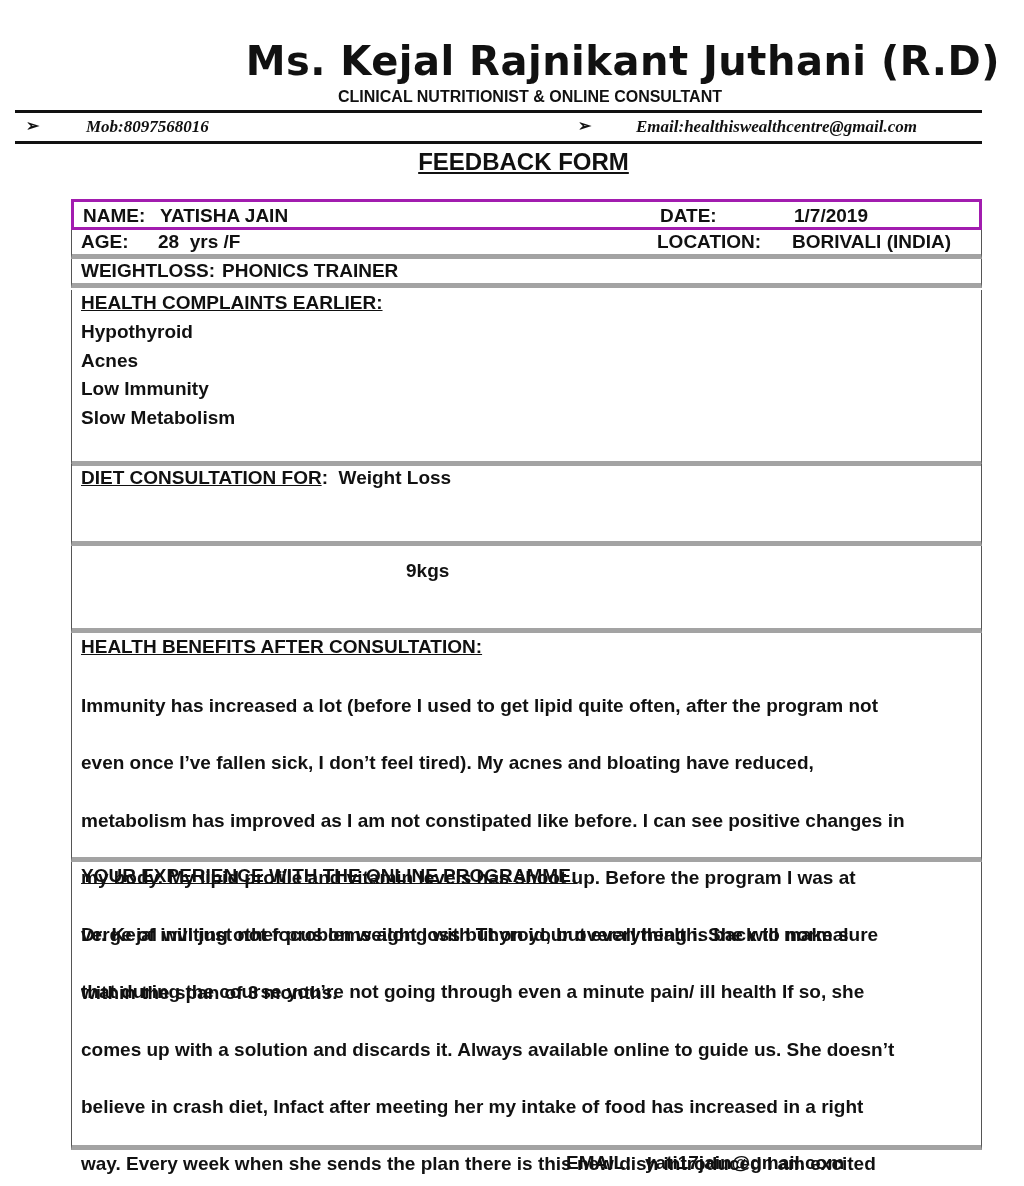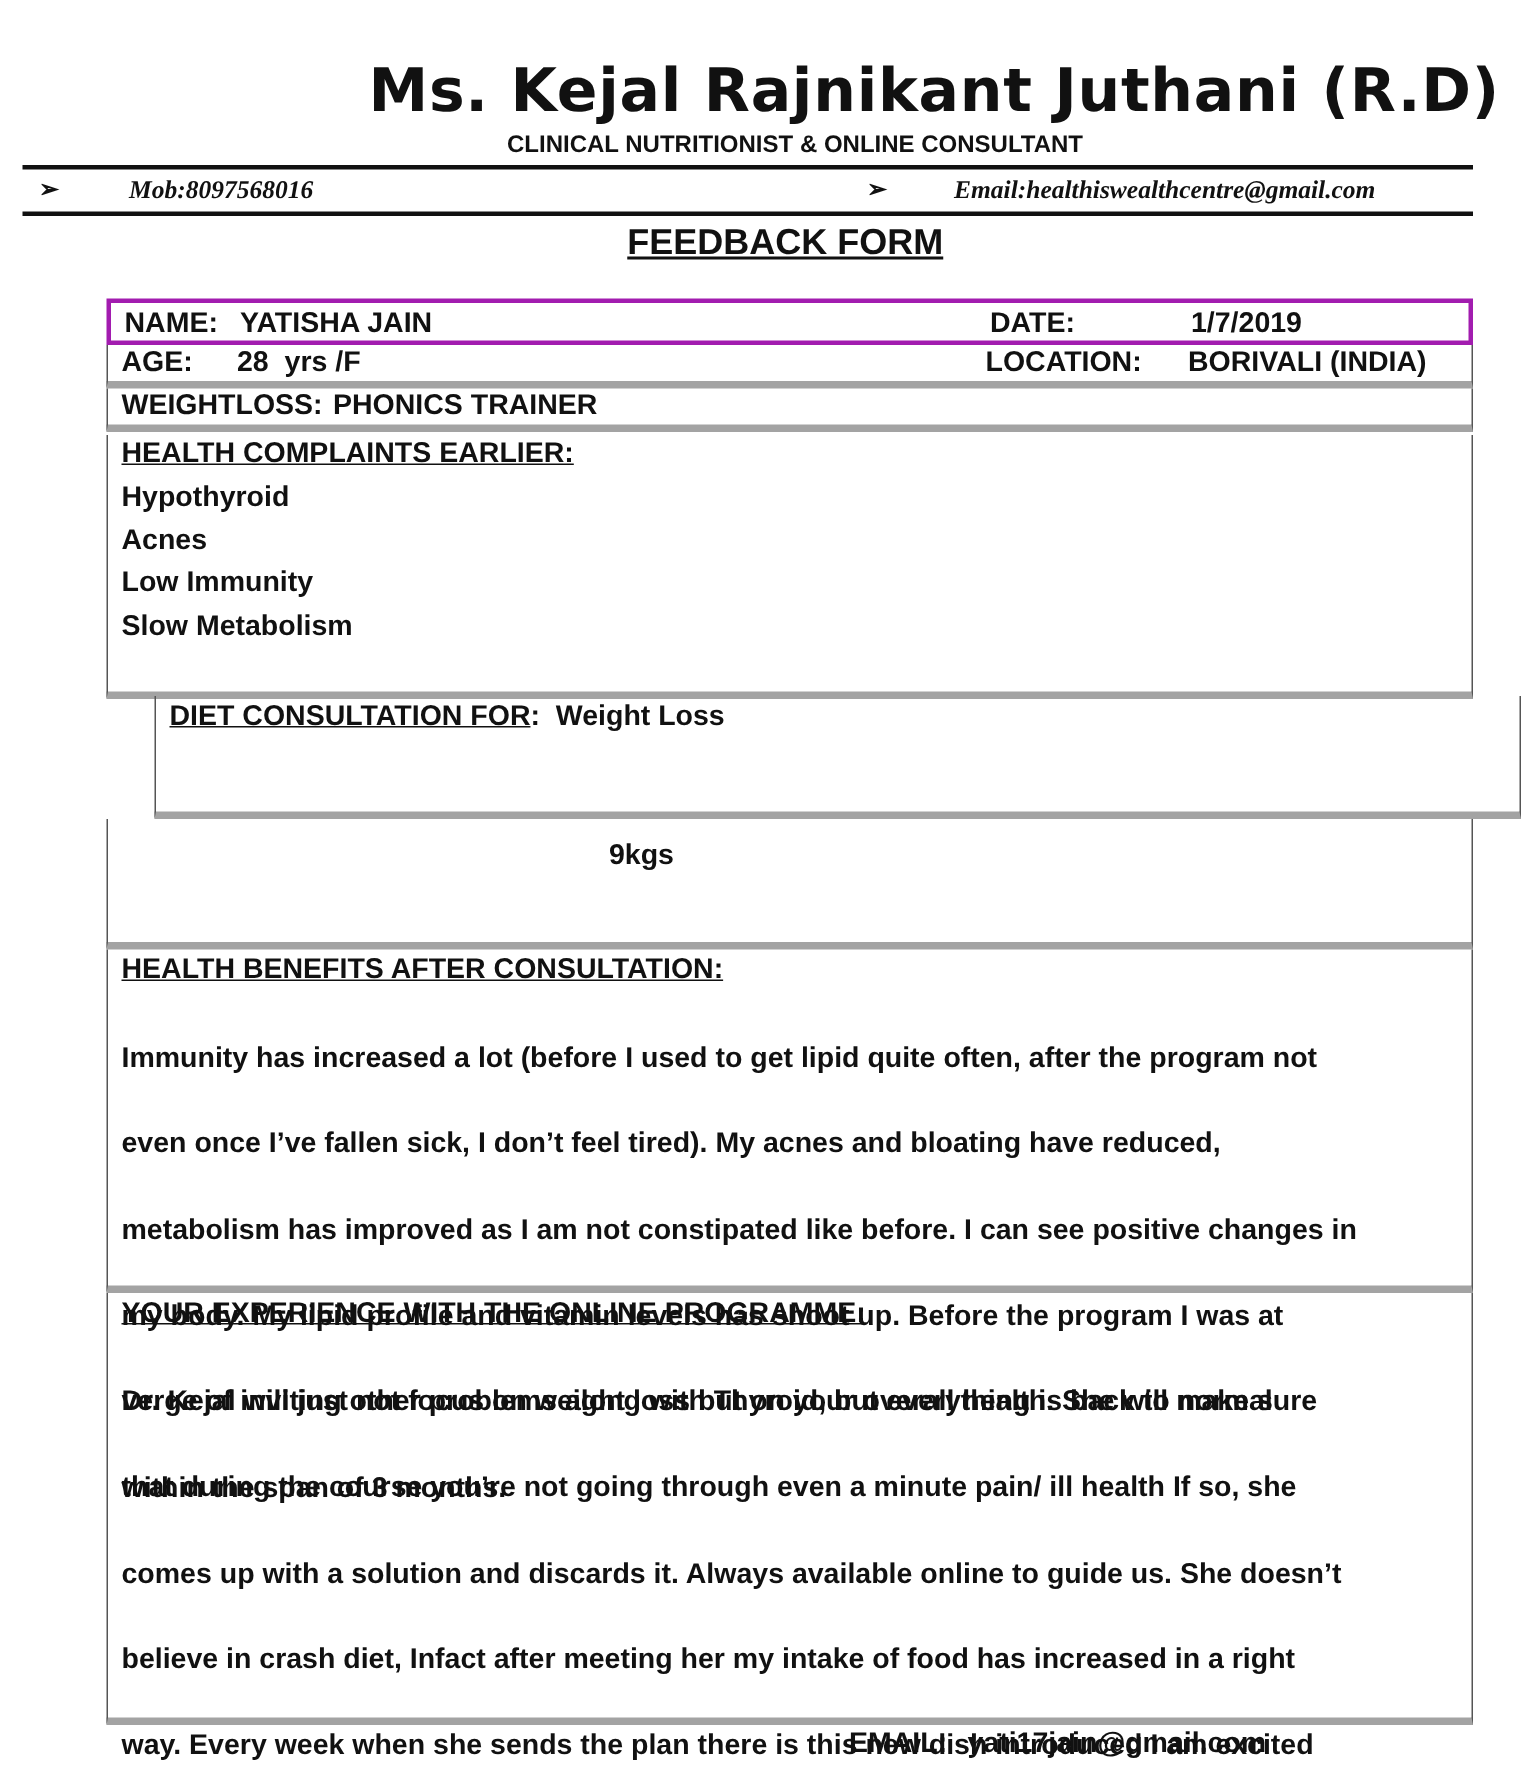--- a/index.html
+++ b/index.html
@@ -50,21 +50,21 @@
 </div>
 
 <div class="row" style="top:290px; height:176px;">
   <span class="txt u" style="left:9px; top:2px;">HEALTH COMPLAINTS EARLIER:</span>
   <span class="txt" style="left:9px; top:31px;">Hypothyroid</span>
   <span class="txt" style="left:9px; top:60px;">Acnes</span>
   <span class="txt" style="left:9px; top:88px;">Low Immunity</span>
   <span class="txt" style="left:9px; top:117px;">Slow Metabolism</span>
 </div>
 
-<div class="row" style="top:464px; height:82px;margin-left:32px;">
+<div class="row" style="top:464px; height:82px;">
   <span class="txt" style="left:9px; top:3px;"><span class="u">DIET CONSULTATION FOR</span><span>:</span>&nbsp; <span>Weight Loss</span></span>
 </div>
 
 <div class="row" style="top:546px; height:87px;">
   <span class="txt" style="left:334px; top:14px;text-align:right;">9kgs</span>
 </div>
 
 <div class="row" style="top:633px; height:229px;">
   <span class="txt u" style="left:9px; top:3px;">HEALTH BENEFITS AFTER CONSULTATION:</span>
 </div>

